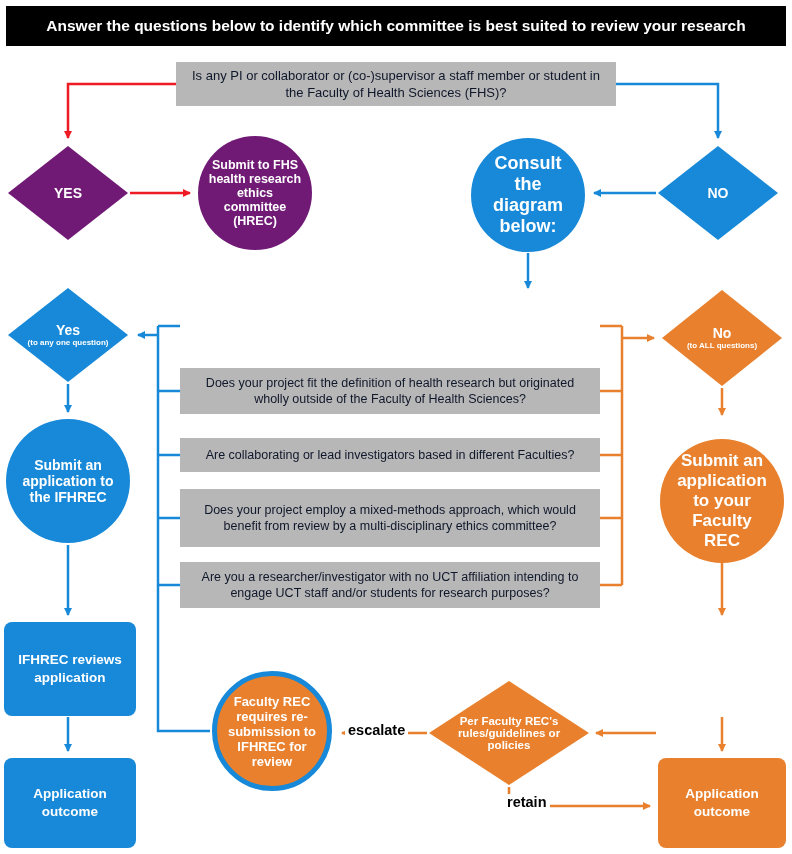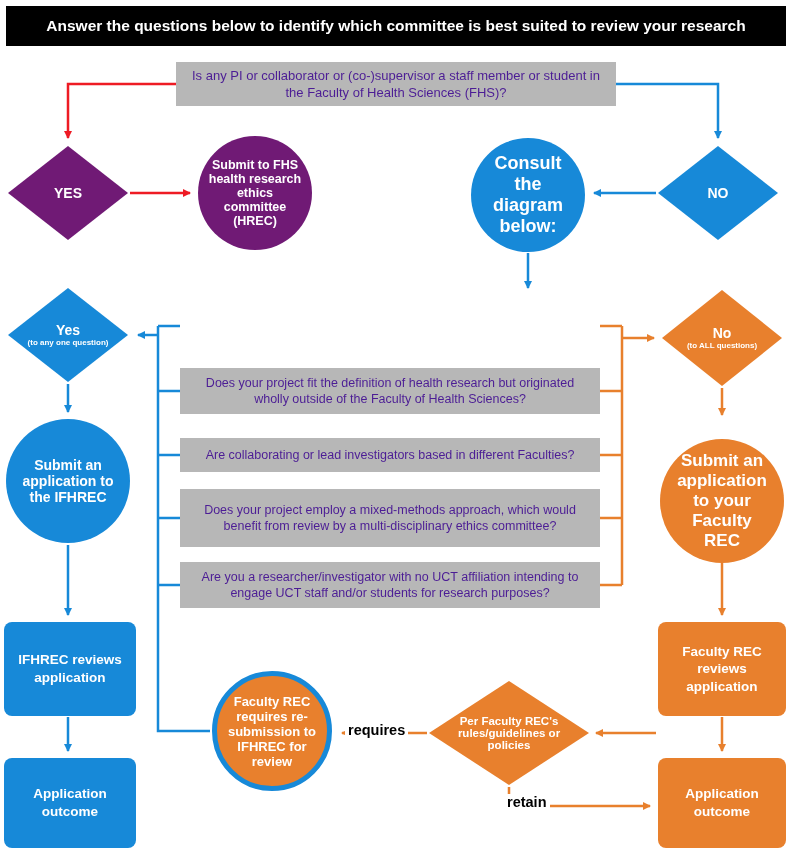--- a/index.html
+++ b/index.html
@@ -1,20 +1,20 @@
 <!DOCTYPE html>
 <html><head>
 <meta charset="utf-8">
 <style>
   html,body{margin:0;padding:0;background:#fff;}
   .canvas{position:relative;width:792px;height:854px;background:#fff;font-family:"Liberation Sans",sans-serif;overflow:hidden;text-decoration:underline;}
   .node{position:absolute;display:flex;align-items:center;justify-content:center;text-align:center;box-sizing:border-box;}
   .header{position:absolute;left:6px;top:6px;width:780px;height:40px;background:#000;color:#fff;display:flex;align-items:center;justify-content:center;font-weight:bold;font-size:15.5px;}
   svg.connectors{position:absolute;left:0;top:0;pointer-events:none;}
-  .gray-box{background:#b7b7b7;color:#4c1d95;font-size:12.5px;line-height:1.32;padding:3px 14px;}
+  .gray-box{background:#b7b7b7;color:#0f172a;font-size:12.5px;line-height:1.32;padding:3px 14px;}
   .circle{border-radius:50%;color:#fff;font-weight:bold;}
   .diamond{clip-path:polygon(50% 0,100% 50%,50% 100%,0 50%);color:#fff;font-weight:bold;}
   .rbox{color:#fff;font-weight:bold;border-radius:8px;font-size:13.5px;line-height:1.3;padding:6px;}
   .red{background:#701a75;}
   .blue{background:#1789d8;}
   .orange{background:#e8802d;}
   .flow-label{position:absolute;font-weight:bold;font-size:14.5px;color:#000;background:#fff;padding:0 3px;}
   .big{font-size:14px;display:block;line-height:1.1;}
   .sub{font-size:8px;font-weight:bold;display:block;line-height:1.2;}
 </style>
@@ -119,29 +119,26 @@
   </div>
 
   <div class="node rbox blue" style="left:4px;top:758px;width:132px;height:90px;">
     <span style="width:100px;">Application outcome</span>
   </div>
 
   <div class="node circle orange" style="left:212px;top:671px;width:120px;height:120px;border:5px solid #1789d8;font-size:13px;">
     <span style="width:96px;">Faculty REC requires re-submission to IFHREC for review</span>
   </div>
 
-  <div class="flow-label" style="left:345px;top:722px;">requires</div>
+  <div class="flow-label" style="left:345px;top:722px;">escalate</div>
 
   <div class="node diamond orange" style="left:429px;top:681px;width:160px;height:104px;font-size:11.5px;">
     <span style="width:118px;">Per Faculty REC's rules/guidelines or policies</span>
   </div>
 
   <div class="flow-label" style="left:504px;top:794px;">retain</div>
 
-  <div class="node rbox orange" style="left:658px;top:622px;width:128px;height:94px;">
-    <span style="width:108px;">Faculty REC reviews application</span>
-  </div>
 
   <div class="node rbox orange" style="left:658px;top:758px;width:128px;height:90px;">
     <span style="width:100px;">Application outcome</span>
   </div>
 
 </div>
 
 </body></html>

